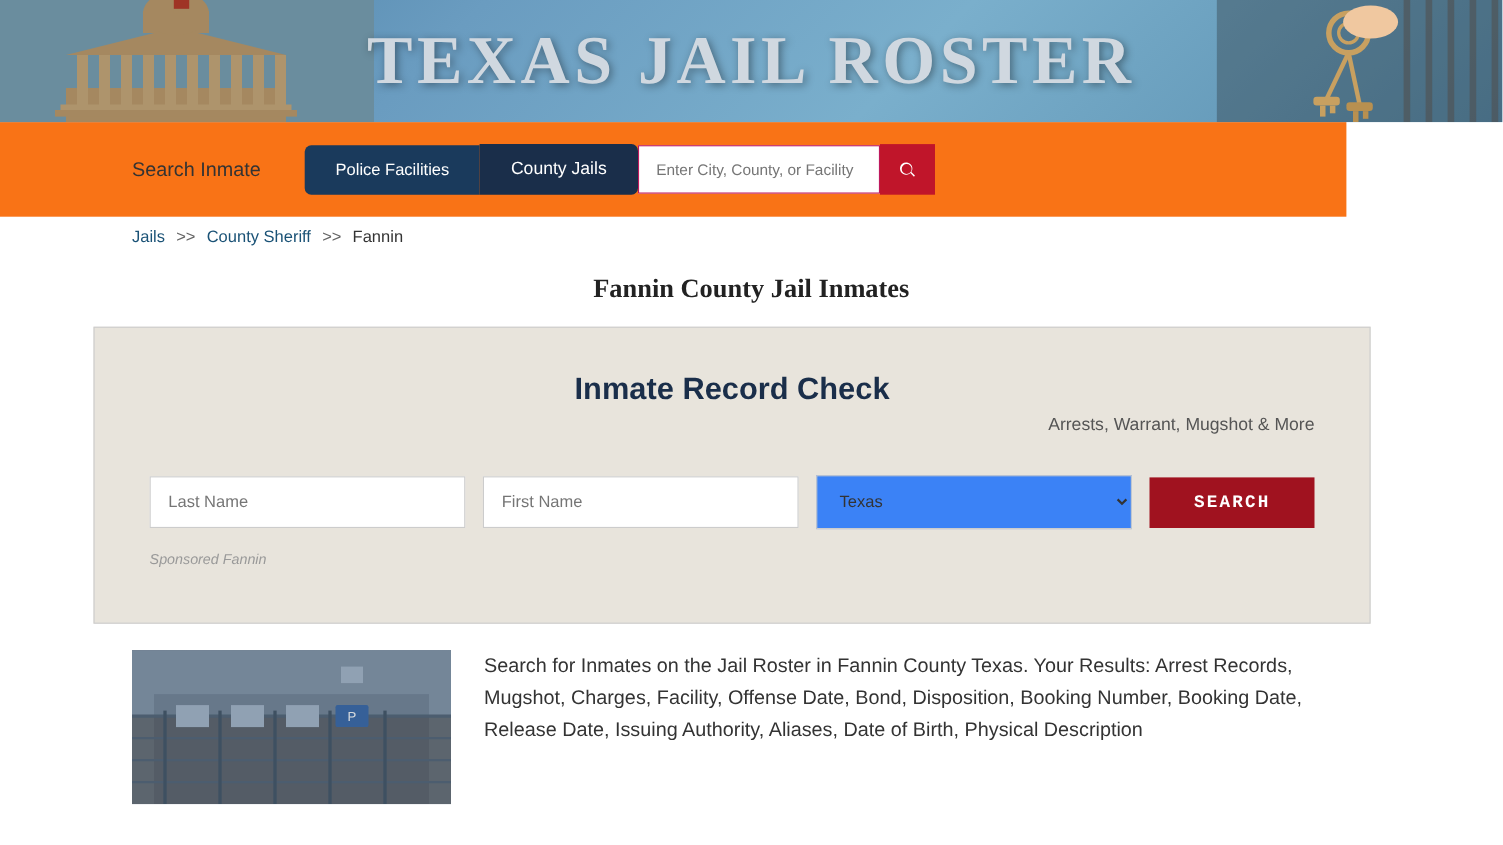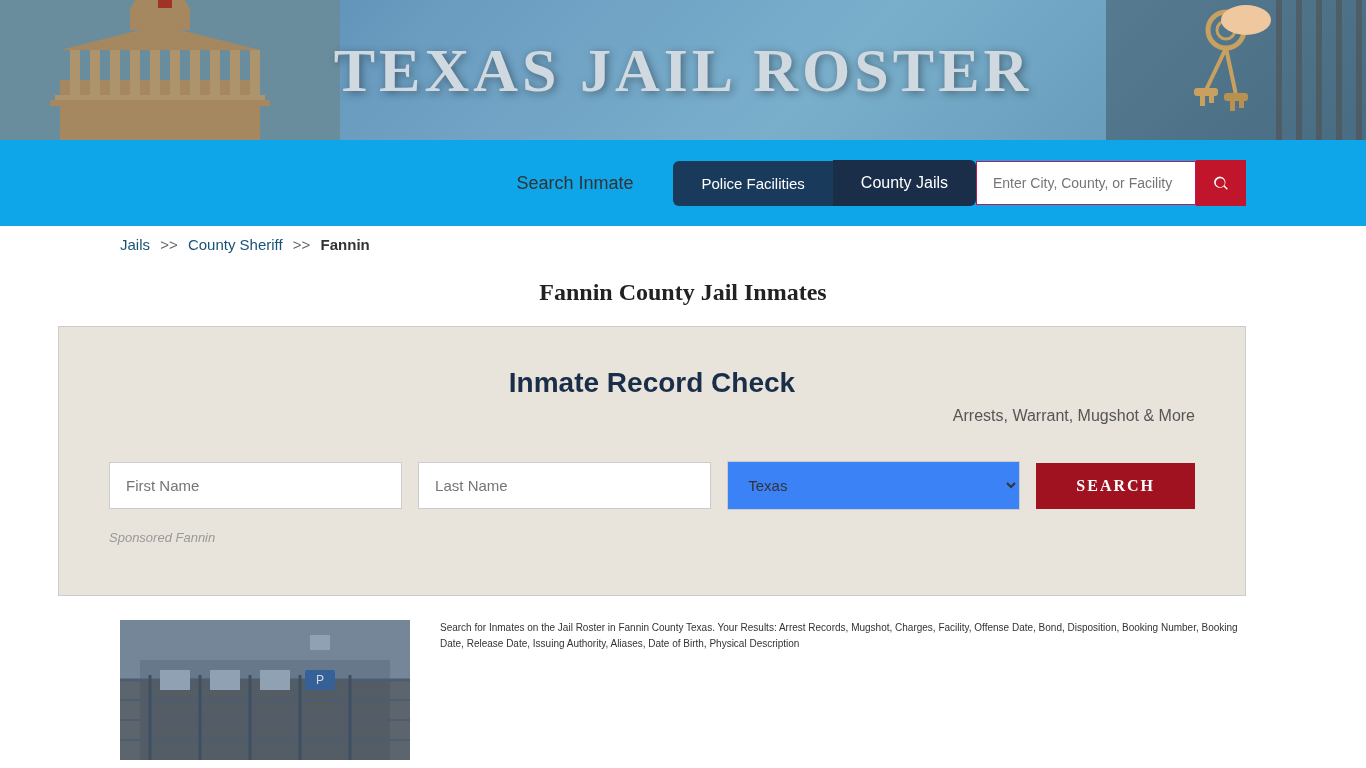--- a/index.html
+++ b/index.html
@@ -1,21 +1,21 @@
 <!DOCTYPE html>
 <html><head>
   <meta charset="utf-8">
   <style>
     * { margin: 0; padding: 0; box-sizing: border-box; }
     body { font-family: Georgia, 'Times New Roman', serif; background: #fff; width: 1366px; min-height: 768px; overflow-x: hidden; }
 
     
     #header-banner {
       width: 1366px;
-      height: 140px;
+      height: 111px;
       background: linear-gradient(135deg, #4a7fa5 0%, #6a9cc0 30%, #7aafcc 60%, #5a8faf 100%);
       position: relative;
       overflow: hidden;
       display: flex;
       align-items: center;
       justify-content: center;
     }
     #header-banner .banner-title {
       font-family: 'Palatino Linotype', Palatino, serif;
       font-size: 62px;
@@ -32,26 +32,26 @@
       position: absolute;
       left: 0;
       top: 0;
       width: 340px;
       height: 140px;
       z-index: 1;
     }
 
     
     #nav-bar {
-      width: 1366px;
+      width: 1224px;
       padding: 20px 120px;
       display: flex;
       align-items: center;
-      justify-content: flex-end;
-      background: #0ea5e9;
+      justify-content: flex-start;
+      background: #f97316;
     }
     #nav-bar .search-inmate-label {
       font-size: 18px;
       color: #333;
       font-family: Arial, sans-serif;
     }
     #nav-bar .nav-buttons {
       display: flex;
       align-items: center;
       gap: 0;
@@ -110,37 +110,37 @@
     }
     #breadcrumb a {
       color: #1a5276;
       text-decoration: none;
     }
     #breadcrumb .sep {
       color: #666;
       margin: 0 6px;
     }
     #breadcrumb .current {
-      font-weight: bold;
+      font-weight: normal;
       color: #333;
     }
 
     
     #page-title {
       text-align: center;
       font-size: 24px;
       font-family: Liberation Serif, serif;
       color: #222;
       font-weight: bold;
       margin: 16px 0 20px 0;
     }
 
     
     #record-check-box {
-      margin: 0 120px 24px 58px;
+      margin: 0 120px 24px 85px;
       background: #e8e4dc;
       border: 1px solid #ccc;
       padding: 40px 50px 50px 50px;
     }
     #record-check-box .box-title {
       text-align: center;
       font-size: 28px;
       font-family: Arial, sans-serif;
       font-weight: bold;
       color: #1a2e4a;
@@ -178,21 +178,21 @@
       color: #333;
       outline: none;
       cursor: pointer;
     }
     #record-check-box .search-btn {
       background: #a0121f;
       color: #fff;
       border: none;
       padding: 14px 40px;
       font-size: 16px;
-      font-family: Liberation Serif, serif;
+      font-family: Liberation Mono, monospace;
       font-weight: bold;
       letter-spacing: 2px;
       cursor: pointer;
       white-space: nowrap;
     }
     #sponsored-results {
       margin-top: 20px;
       font-size: 13px;
       font-family: Arial, sans-serif;
       color: #999;
@@ -213,21 +213,21 @@
       flex-shrink: 0;
       position: relative;
       overflow: hidden;
     }
     .jail-image-art {
       width: 100%;
       height: 100%;
     }
     #bottom-section .description-text {
       font-family: Arial, sans-serif;
-      font-size: 10px;
+      font-size: 18px;
       color: #333;
       line-height: 1.6;
     }
   </style>
 </head>
 <body>
 
 <div id="header-banner">
 
   <svg class="capitol-art" viewBox="0 0 340 140">
@@ -313,22 +313,22 @@
   <span class="sep">&gt;&gt;</span>
   <span class="current">Fannin</span>
 </div>
 
 <div id="page-title">Fannin County Jail Inmates</div>
 
 <div id="record-check-box">
   <div class="box-title">Inmate Record Check</div>
   <div class="box-subtitle">Arrests, Warrant, Mugshot &amp; More</div>
   <div class="search-row">
+    <input type="text" placeholder="Last Name" style="">
     <input type="text" placeholder="First Name" style="">
-    <input type="text" placeholder="Last Name" style="">
     <select id="state-select"><option value="Alabama">Alabama</option><option value="Alaska">Alaska</option><option value="Arizona">Arizona</option><option value="Arkansas">Arkansas</option><option value="California">California</option><option value="Colorado">Colorado</option><option value="Connecticut">Connecticut</option><option value="Delaware">Delaware</option><option value="Florida">Florida</option><option value="Georgia">Georgia</option><option value="Hawaii">Hawaii</option><option value="Idaho">Idaho</option><option value="Illinois">Illinois</option><option value="Indiana">Indiana</option><option value="Iowa">Iowa</option><option value="Kansas">Kansas</option><option value="Kentucky">Kentucky</option><option value="Louisiana">Louisiana</option><option value="Maine">Maine</option><option value="Maryland">Maryland</option><option value="Massachusetts">Massachusetts</option><option value="Michigan">Michigan</option><option value="Minnesota">Minnesota</option><option value="Mississippi">Mississippi</option><option value="Missouri">Missouri</option><option value="Montana">Montana</option><option value="Nebraska">Nebraska</option><option value="Nevada">Nevada</option><option value="New Hampshire">New Hampshire</option><option value="New Jersey">New Jersey</option><option value="New Mexico">New Mexico</option><option value="New York">New York</option><option value="North Carolina">North Carolina</option><option value="North Dakota">North Dakota</option><option value="Ohio">Ohio</option><option value="Oklahoma">Oklahoma</option><option value="Oregon">Oregon</option><option value="Pennsylvania">Pennsylvania</option><option value="Rhode Island">Rhode Island</option><option value="South Carolina">South Carolina</option><option value="South Dakota">South Dakota</option><option value="Tennessee">Tennessee</option><option value="Texas" selected="">Texas</option><option value="Utah">Utah</option><option value="Vermont">Vermont</option><option value="Virginia">Virginia</option><option value="Washington">Washington</option><option value="West Virginia">West Virginia</option><option value="Wisconsin">Wisconsin</option><option value="Wyoming">Wyoming</option></select>
     <button class="search-btn">SEARCH</button>
   </div>
   <div id="sponsored-results">Sponsored Fannin</div>
 </div>
 
 <div id="bottom-section">
   <div class="jail-image">
     <svg class="jail-image-art" viewBox="0 0 290 140">
 

